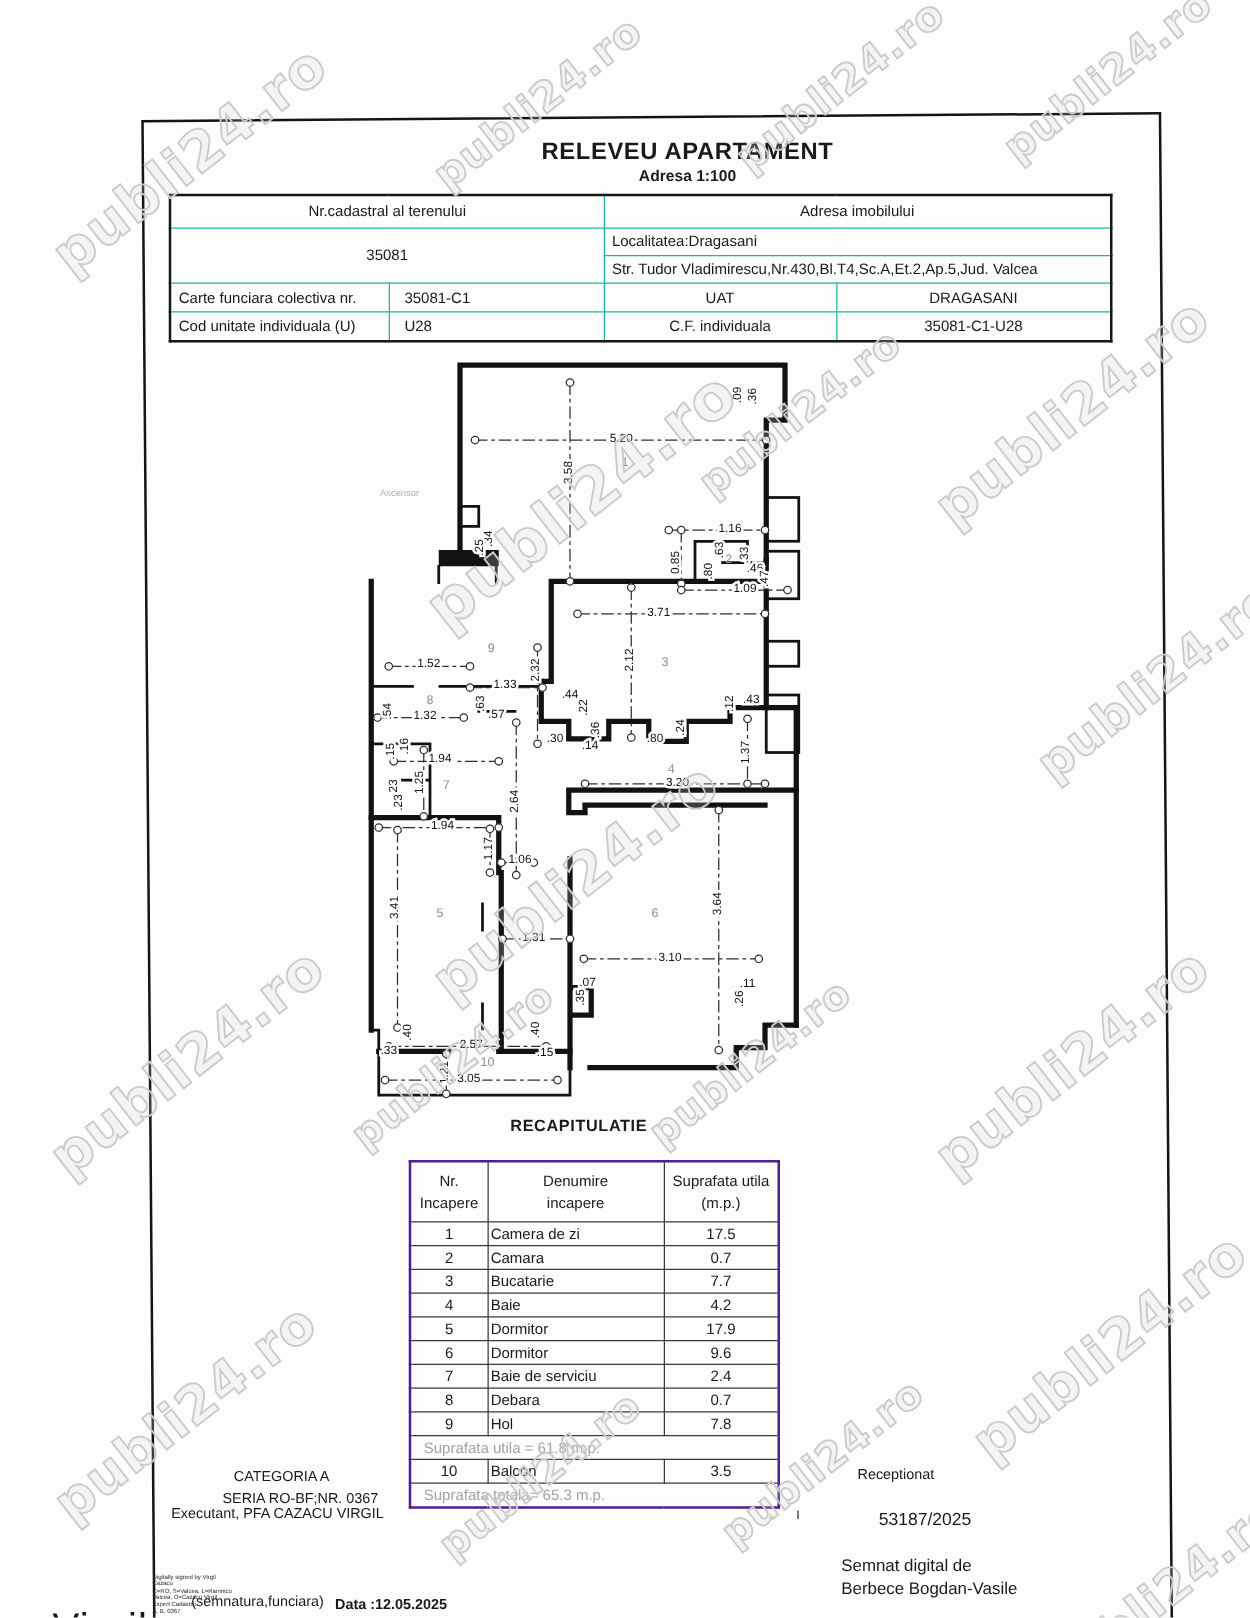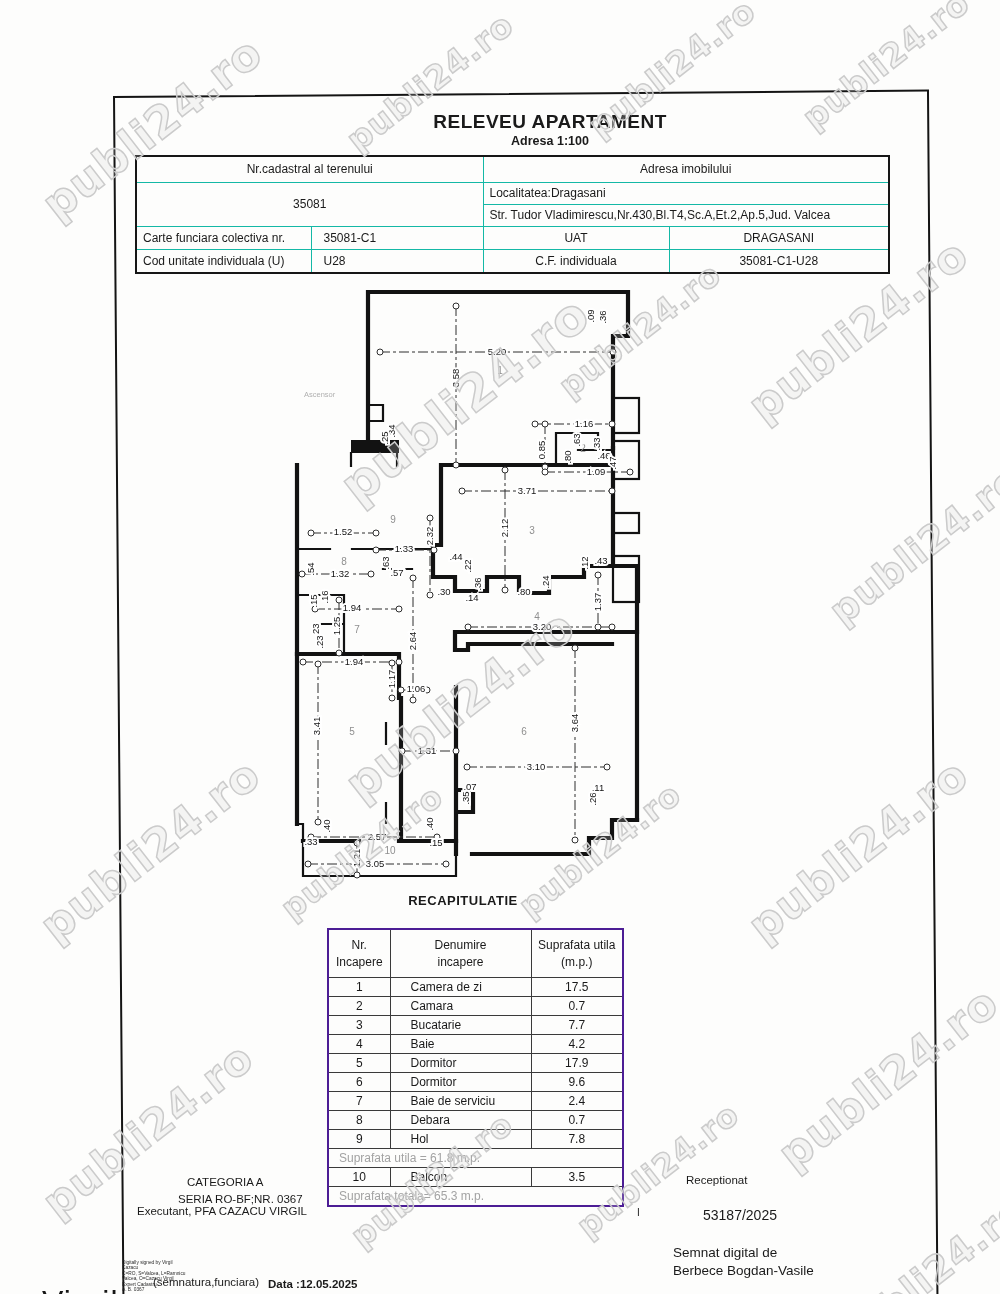--- a/index.html
+++ b/index.html
@@ -40,21 +40,21 @@
   .stairtxt{font-family:"Liberation Sans",sans-serif;font-size:7.5px;fill:#b0b0b0;}
   
   .recap-title{position:absolute;left:402px;top:893px;width:122px;text-align:center;
                font-size:13px;font-weight:700;letter-spacing:0.5px;}
   table.recap{position:absolute;left:327px;top:928px;border-collapse:collapse;table-layout:fixed;
               font-size:12px;background:transparent;}
   table.recap{border:2px solid #4c1d95;}
   table.recap th,table.recap td{border:1px solid #3a3a3a;padding:0;}
   table.recap th{height:47px;font-weight:400;font-size:12px;text-align:center;line-height:1.35;}
   table.recap td{height:18px;text-align:center;}
-  table.recap td.name{text-align:left;padding-left:20px;}
+  table.recap td.name{text-align:left;padding-left:2px;}
   table.recap td.faint{color:#a3a3a3;text-align:left;padding-left:10px;font-size:12px;}
   
   .f11{font-size:11.5px;}
   .sigsmall{position:absolute;left:122px;top:1260px;width:90px;font-size:4.8px;line-height:5.4px;color:#2b2b2b;z-index:3;}
   .bigname{position:absolute;left:42px;font-size:32px;color:#161616;letter-spacing:1px;z-index:3;margin-top:36px;}
 </style>
 </head>
 <body>
 
 <div class="frame"></div>

